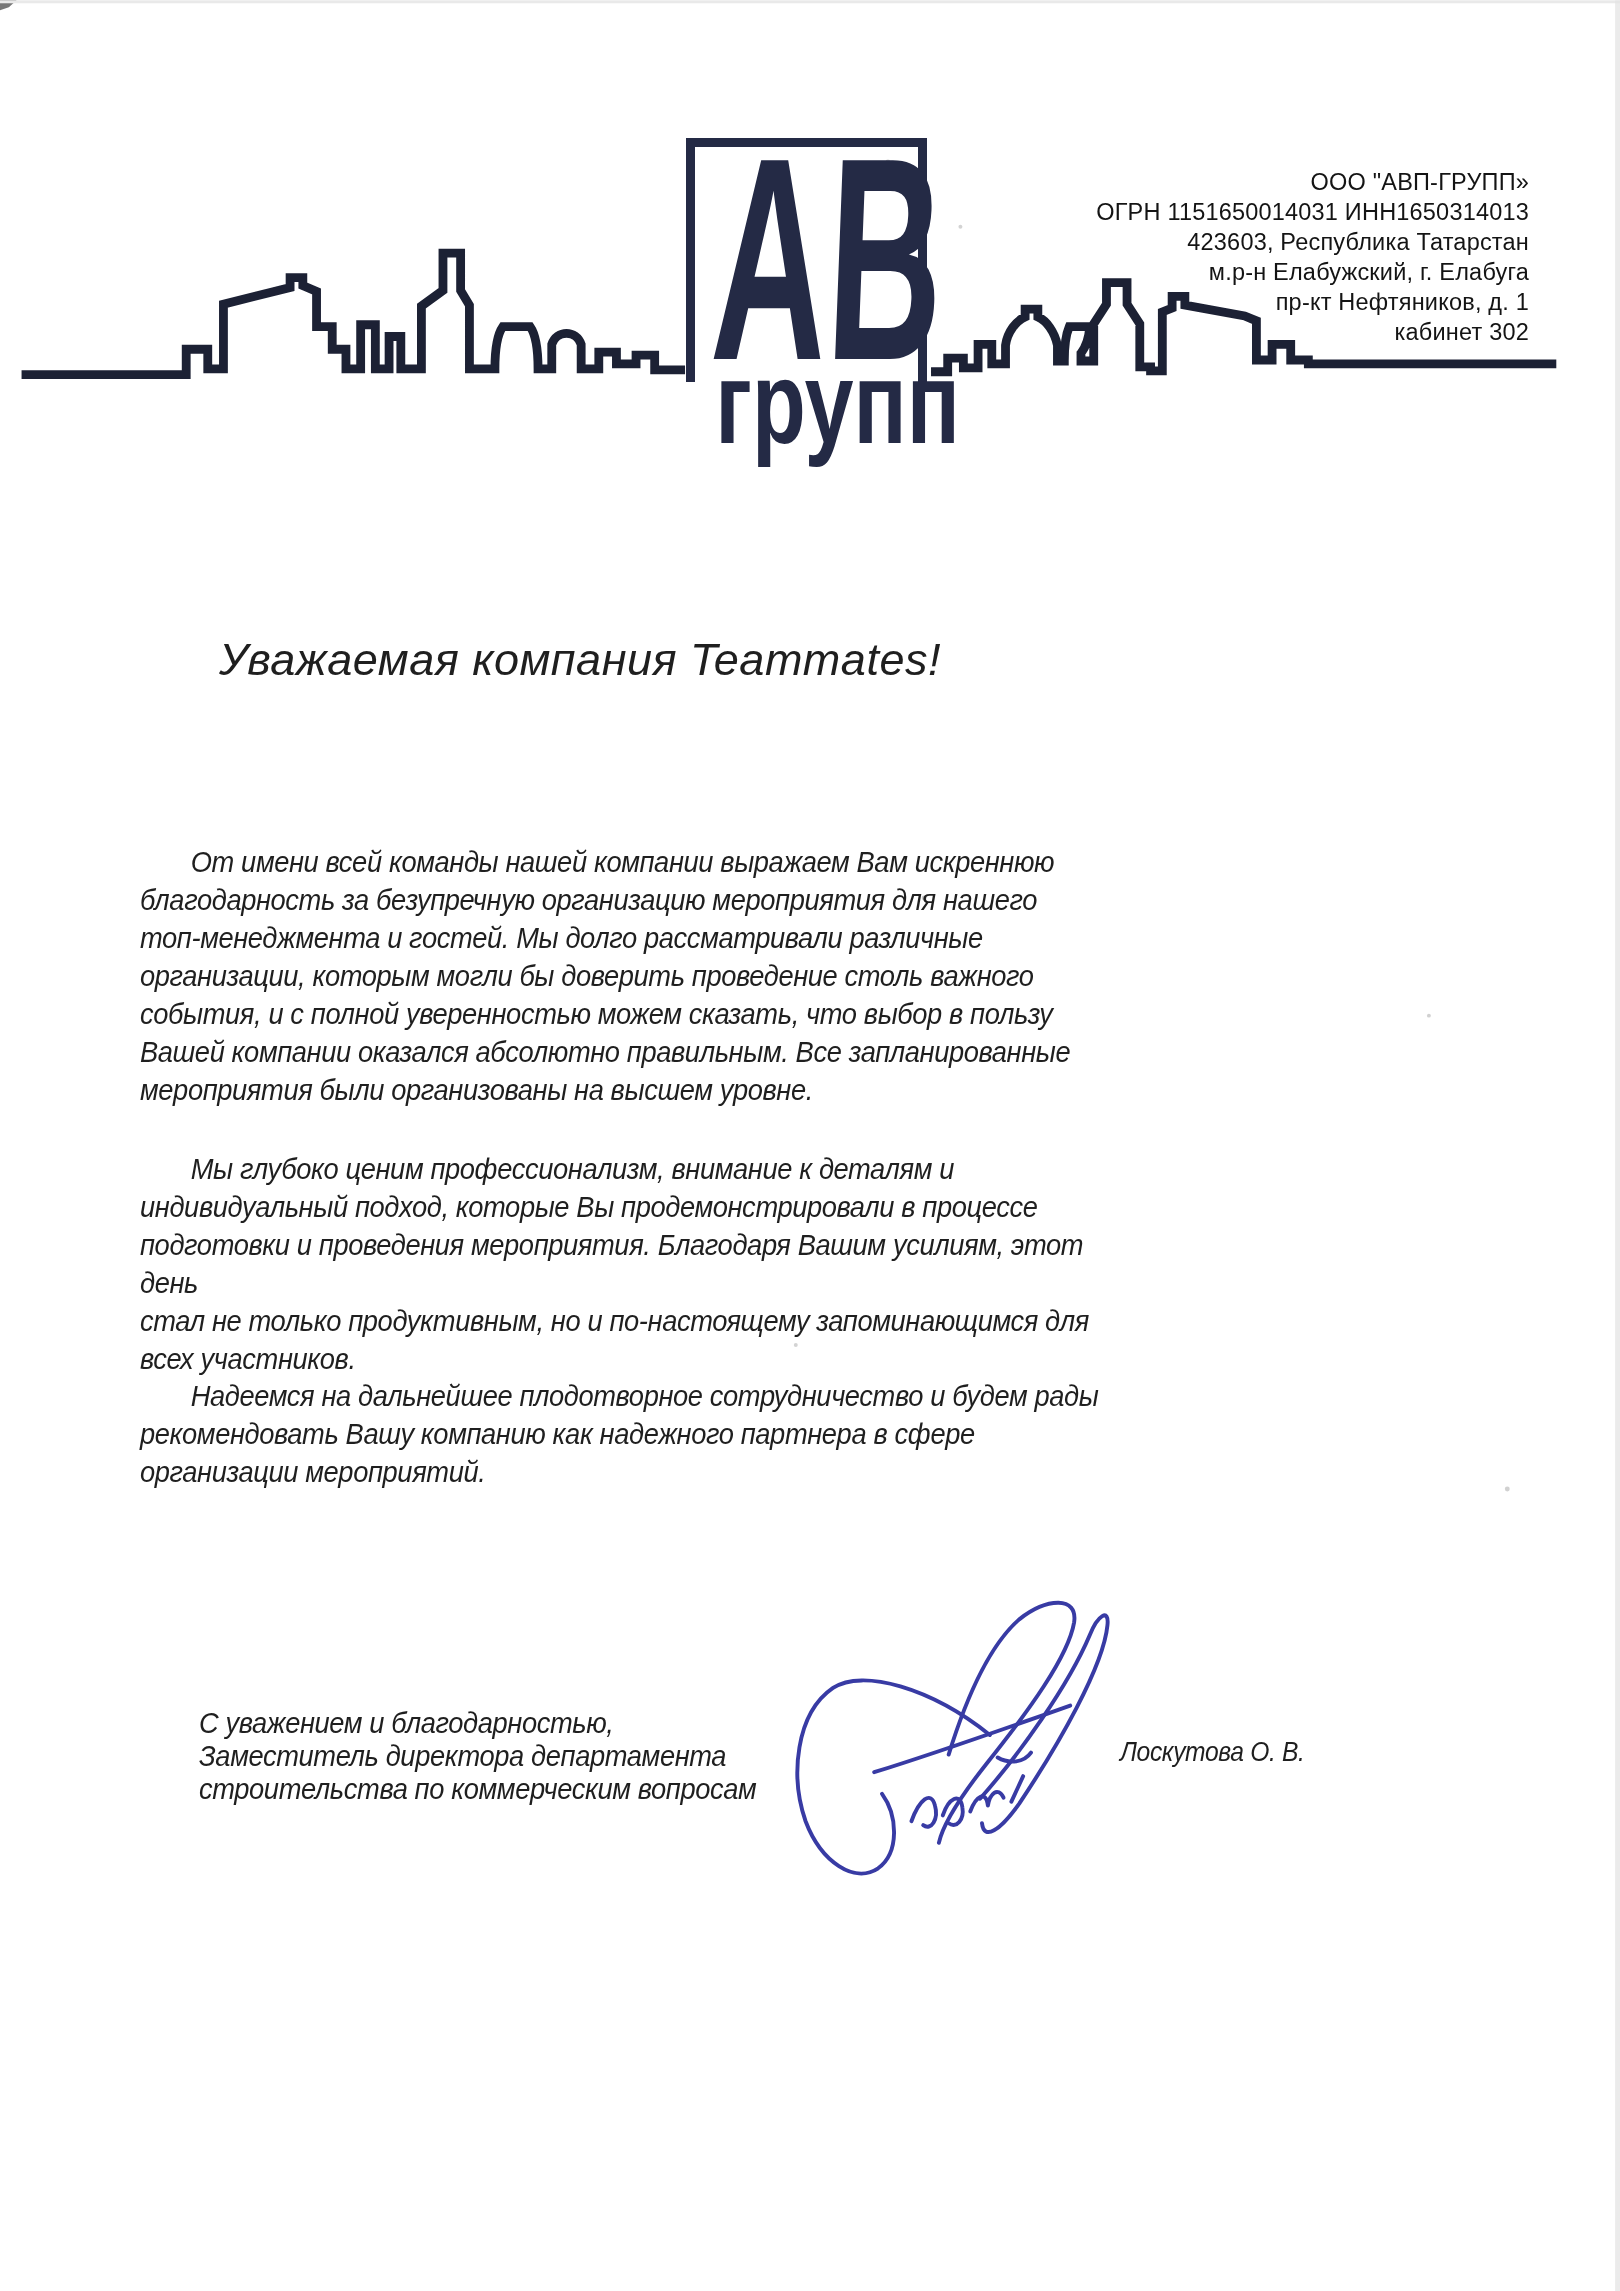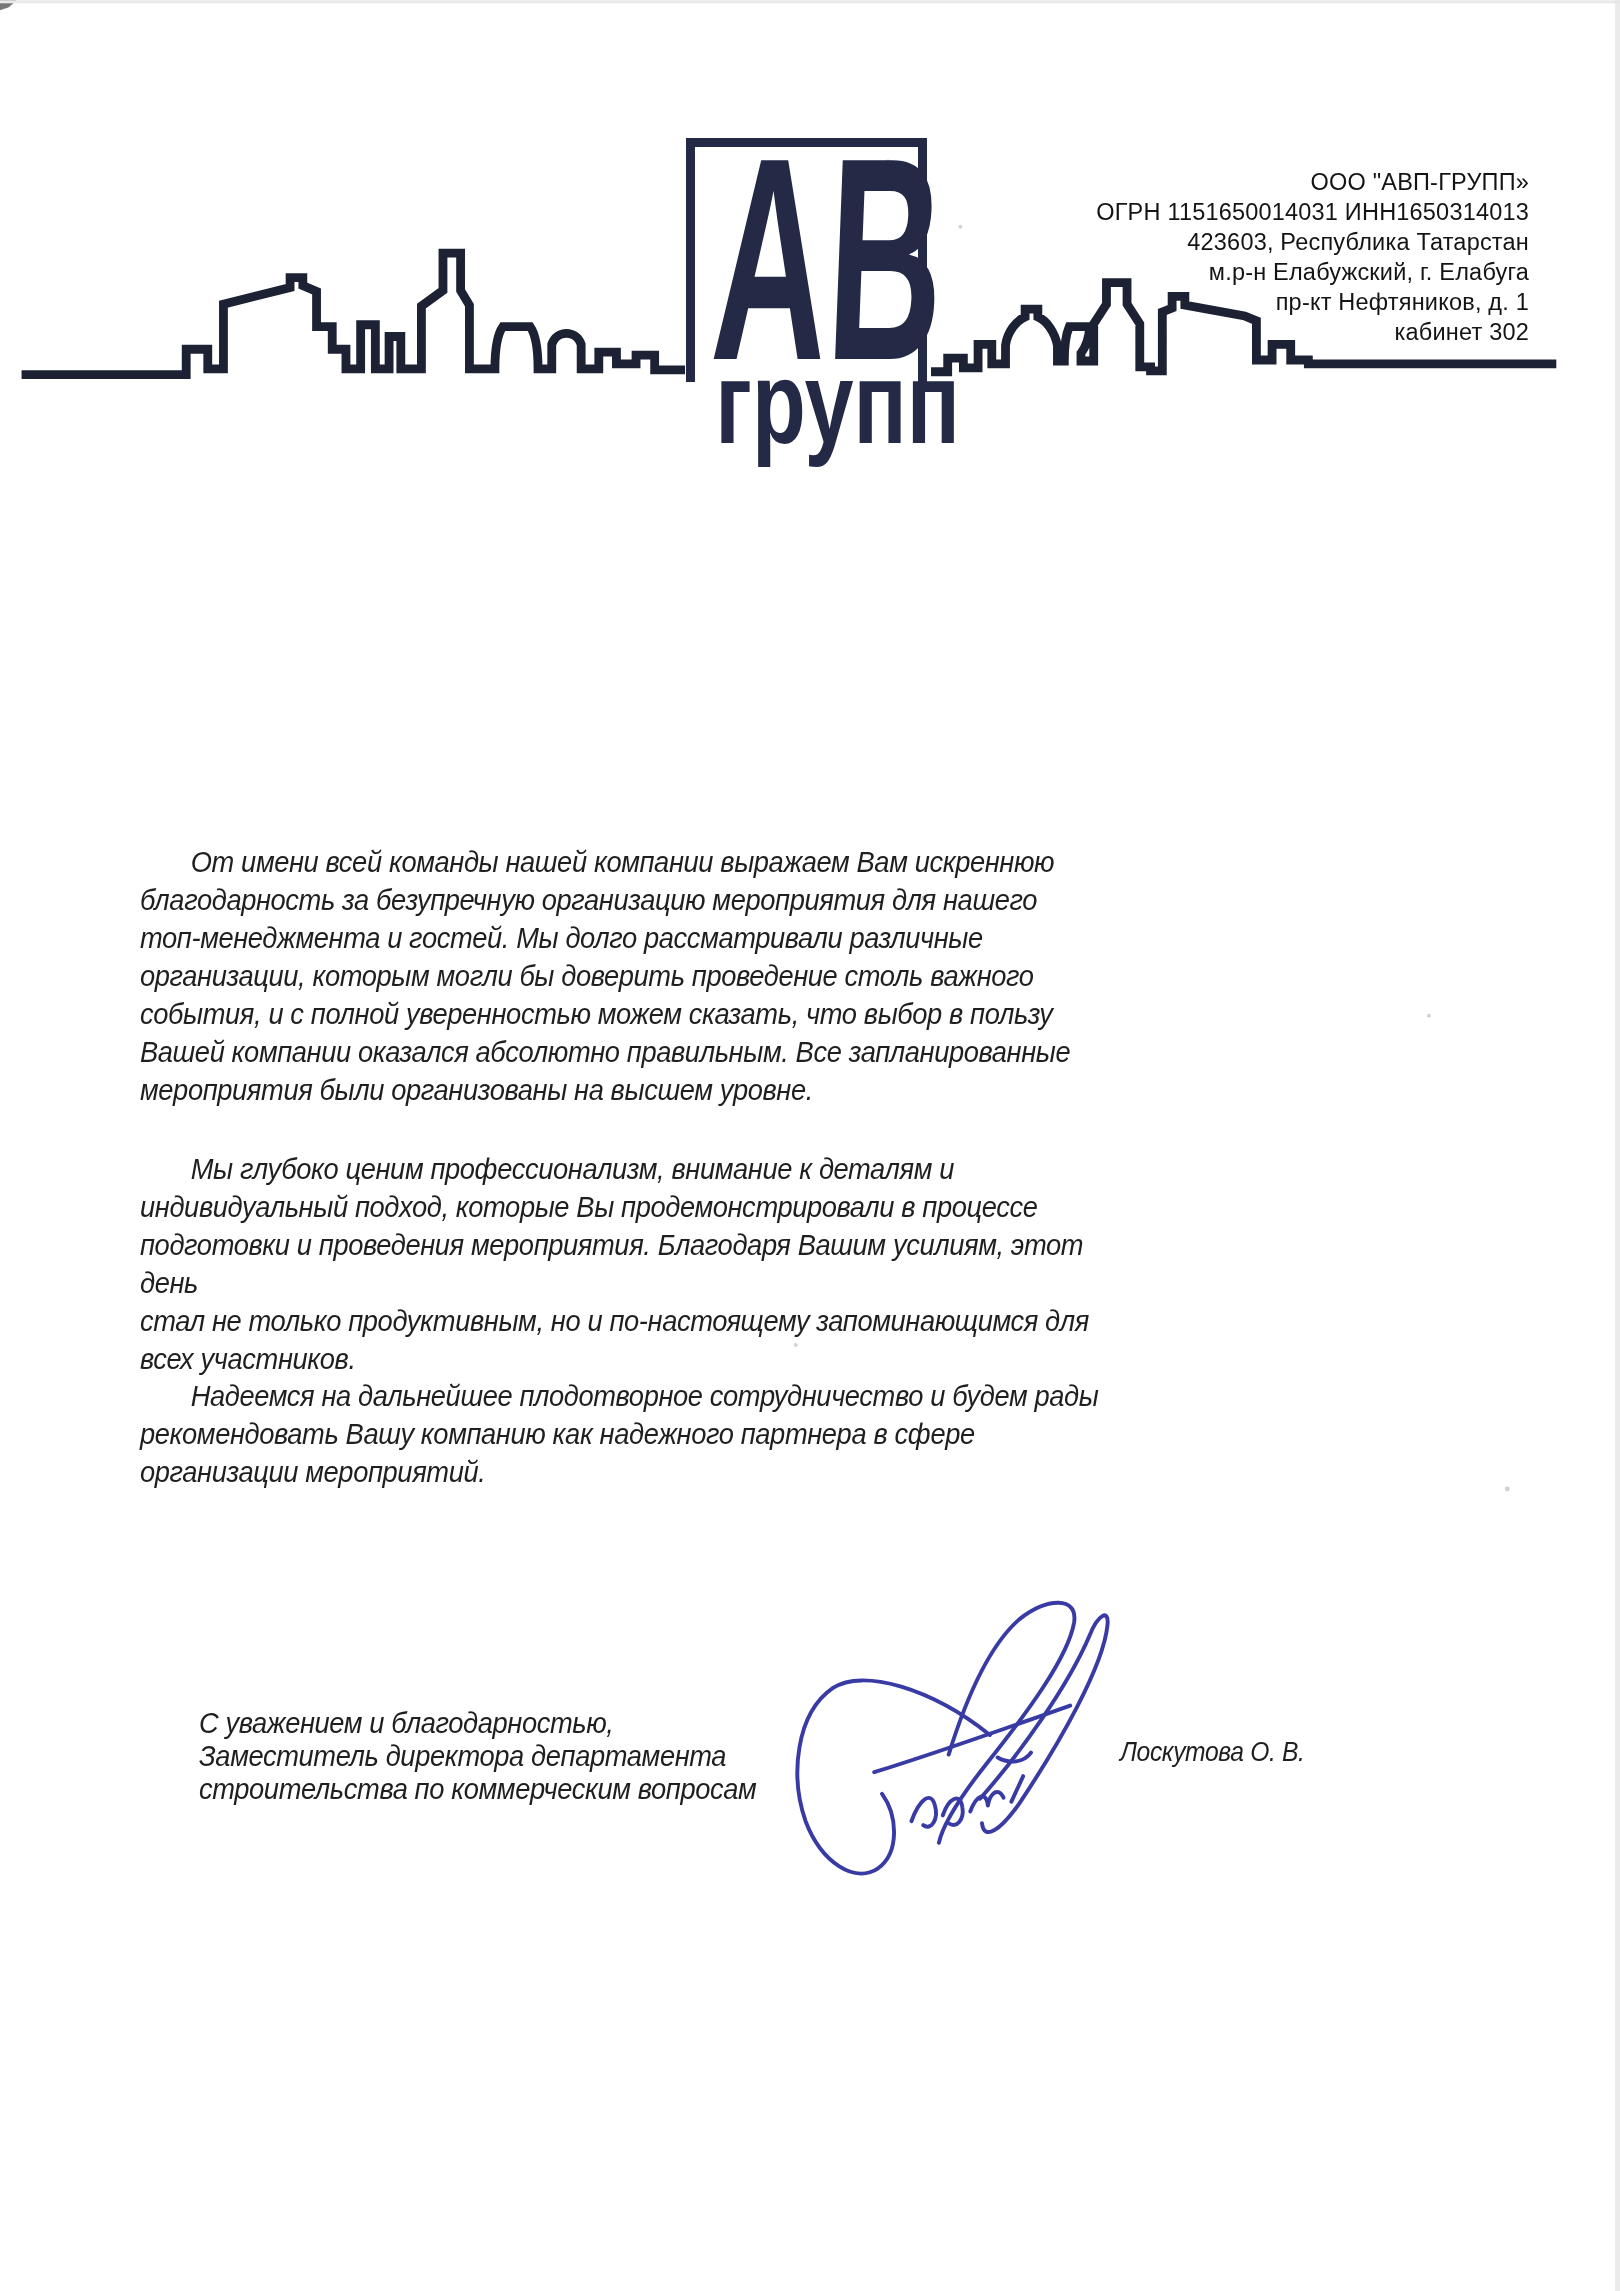--- a/index.html
+++ b/index.html
@@ -139,20 +139,21 @@
   <div class="abs" id="logo-monogram">АВ</div>
   <div class="abs" id="logo-wordmark">групп</div>
 
   <div class="abs" id="company-block">ООО "АВП-ГРУПП»
 ОГРН 1151650014031 ИНН1650314013
 423603, Республика Татарстан
 м.р-н Елабужский, г. Елабуга
 пр-кт Нефтяников, д. 1
 кабинет 302</div>
 
+  <div class="abs gothic" id="letter-title">Уважаемая компания Teammates!</div>
 
   <div class="abs gothic para" id="para-1">От имени всей команды нашей компании выражаем Вам искреннюю
 благодарность за безупречную организацию мероприятия для нашего
 топ-менеджмента и гостей. Мы долго рассматривали различные
 организации, которым могли бы доверить проведение столь важного
 события, и с полной уверенностью можем сказать, что выбор в пользу
 Вашей компании оказался абсолютно правильным. Все запланированные
 мероприятия были организованы на высшем уровне.</div>
   <div class="abs gothic para" id="para-2">Мы глубоко ценим профессионализм, внимание к деталям и
 индивидуальный подход, которые Вы продемонстрировали в процессе

